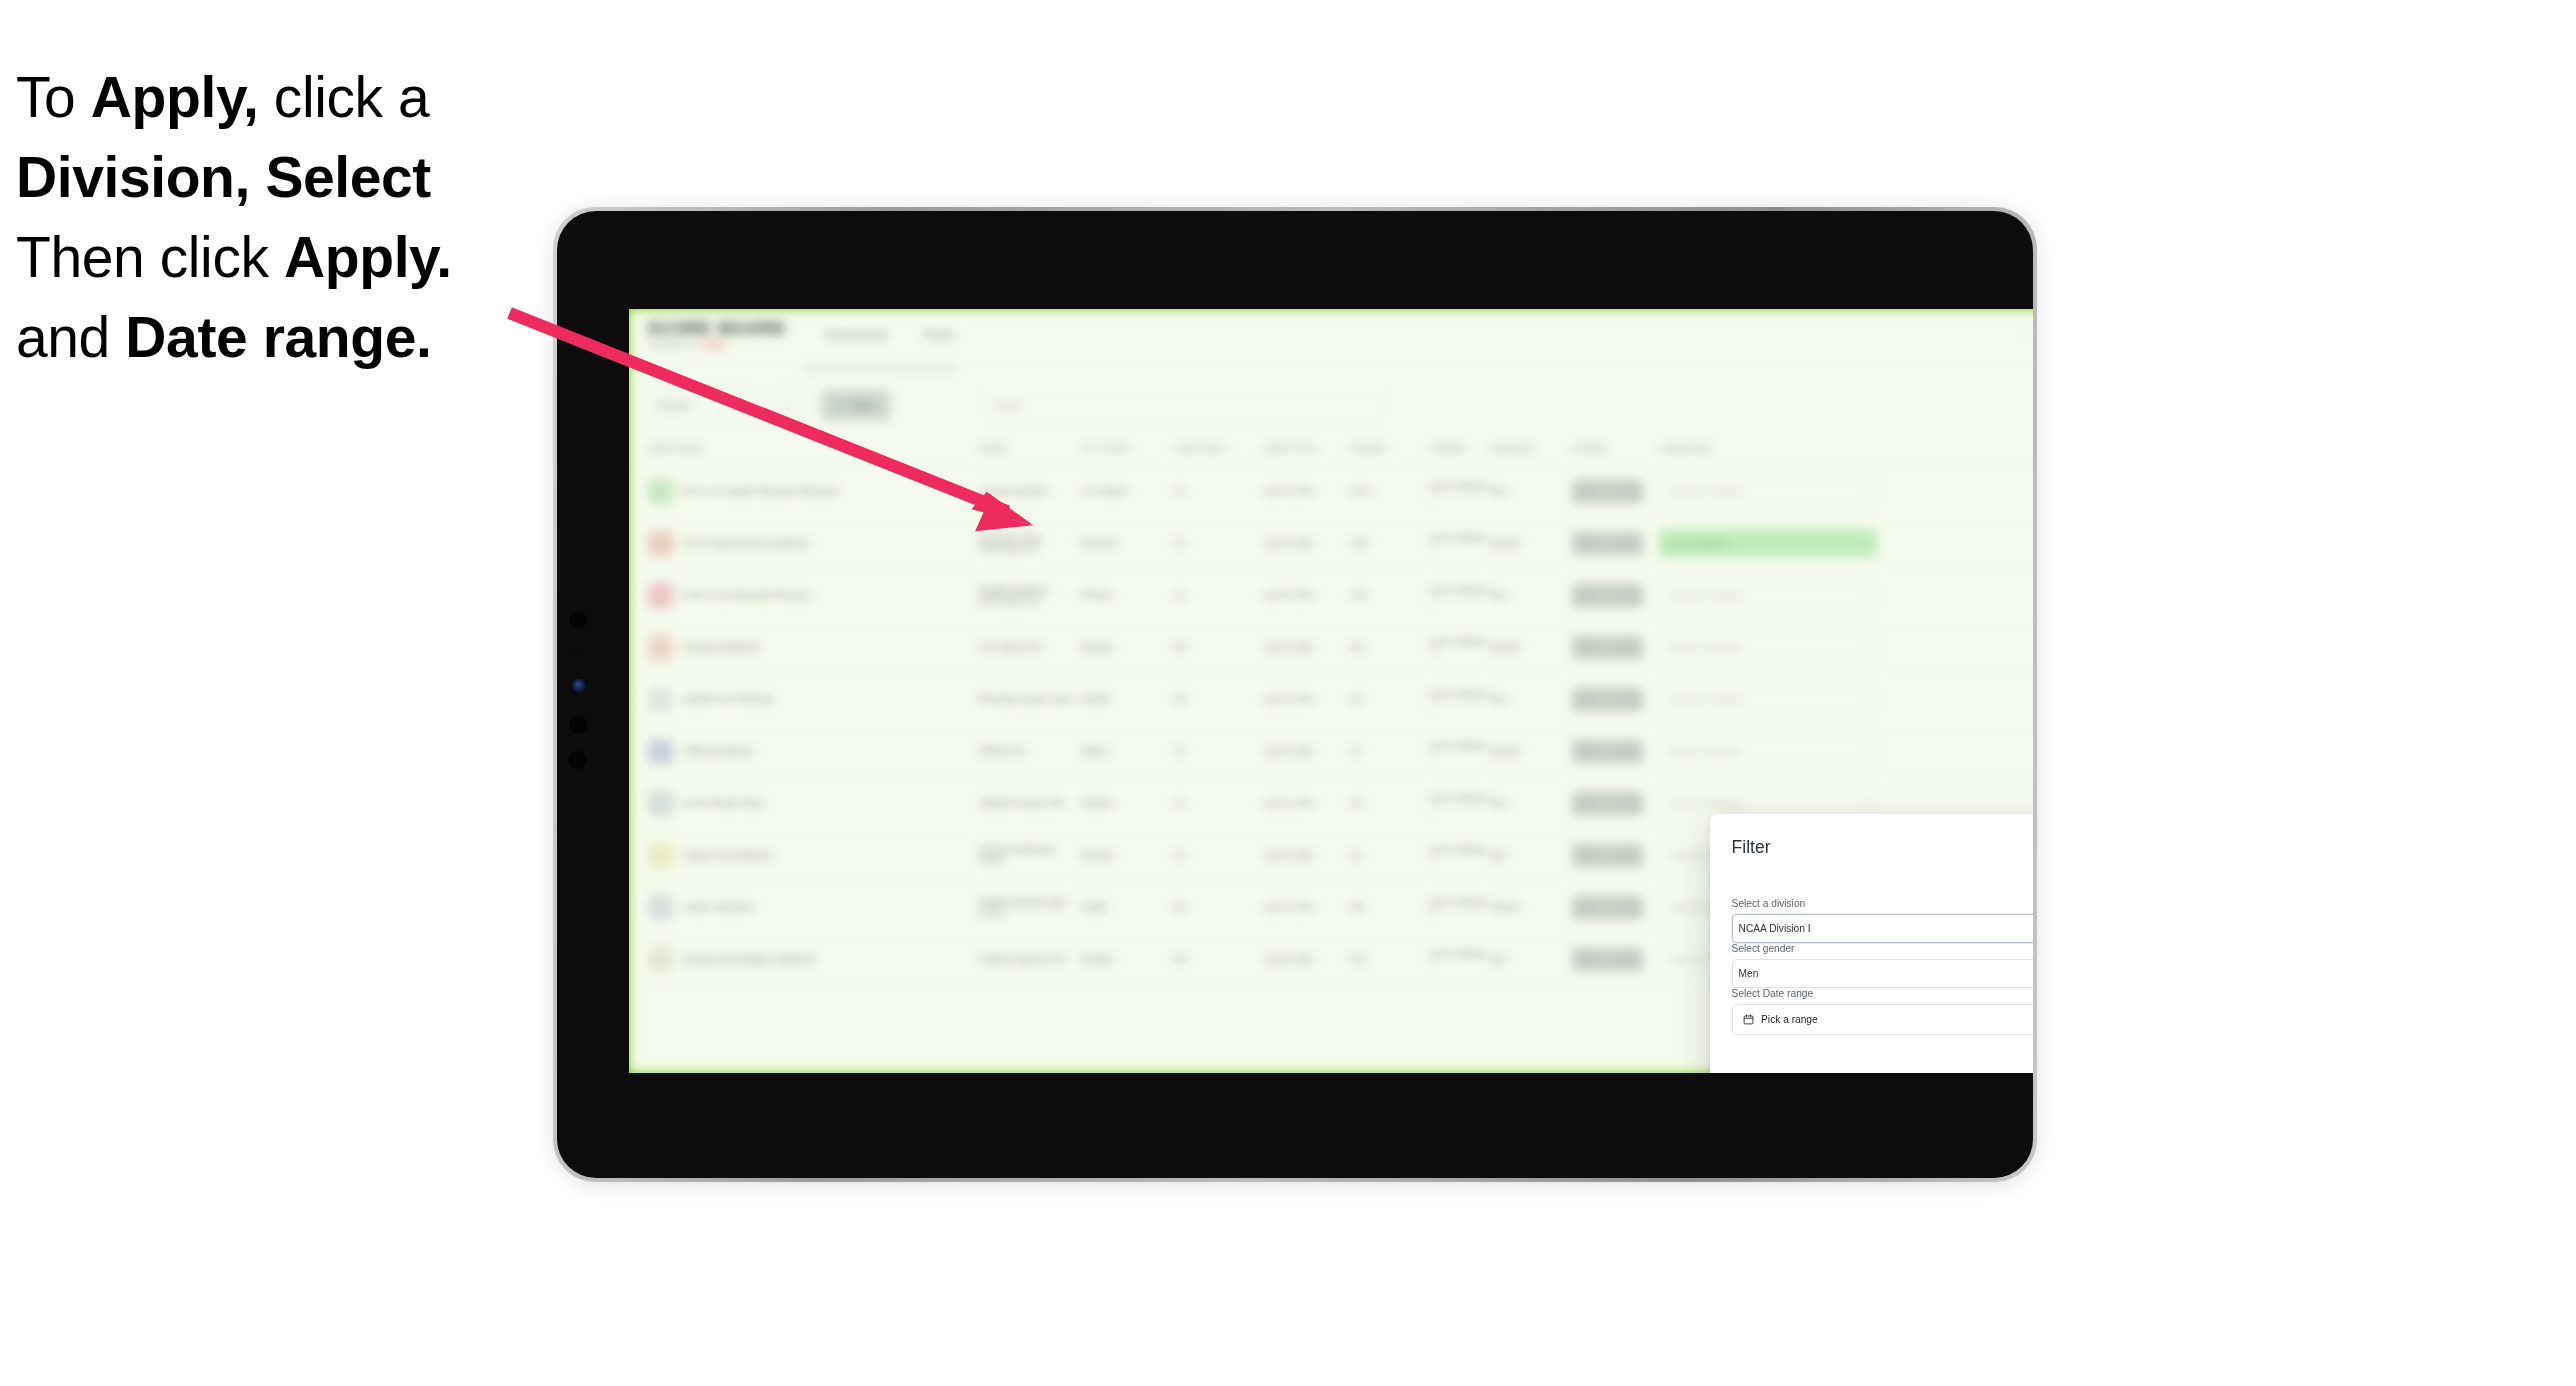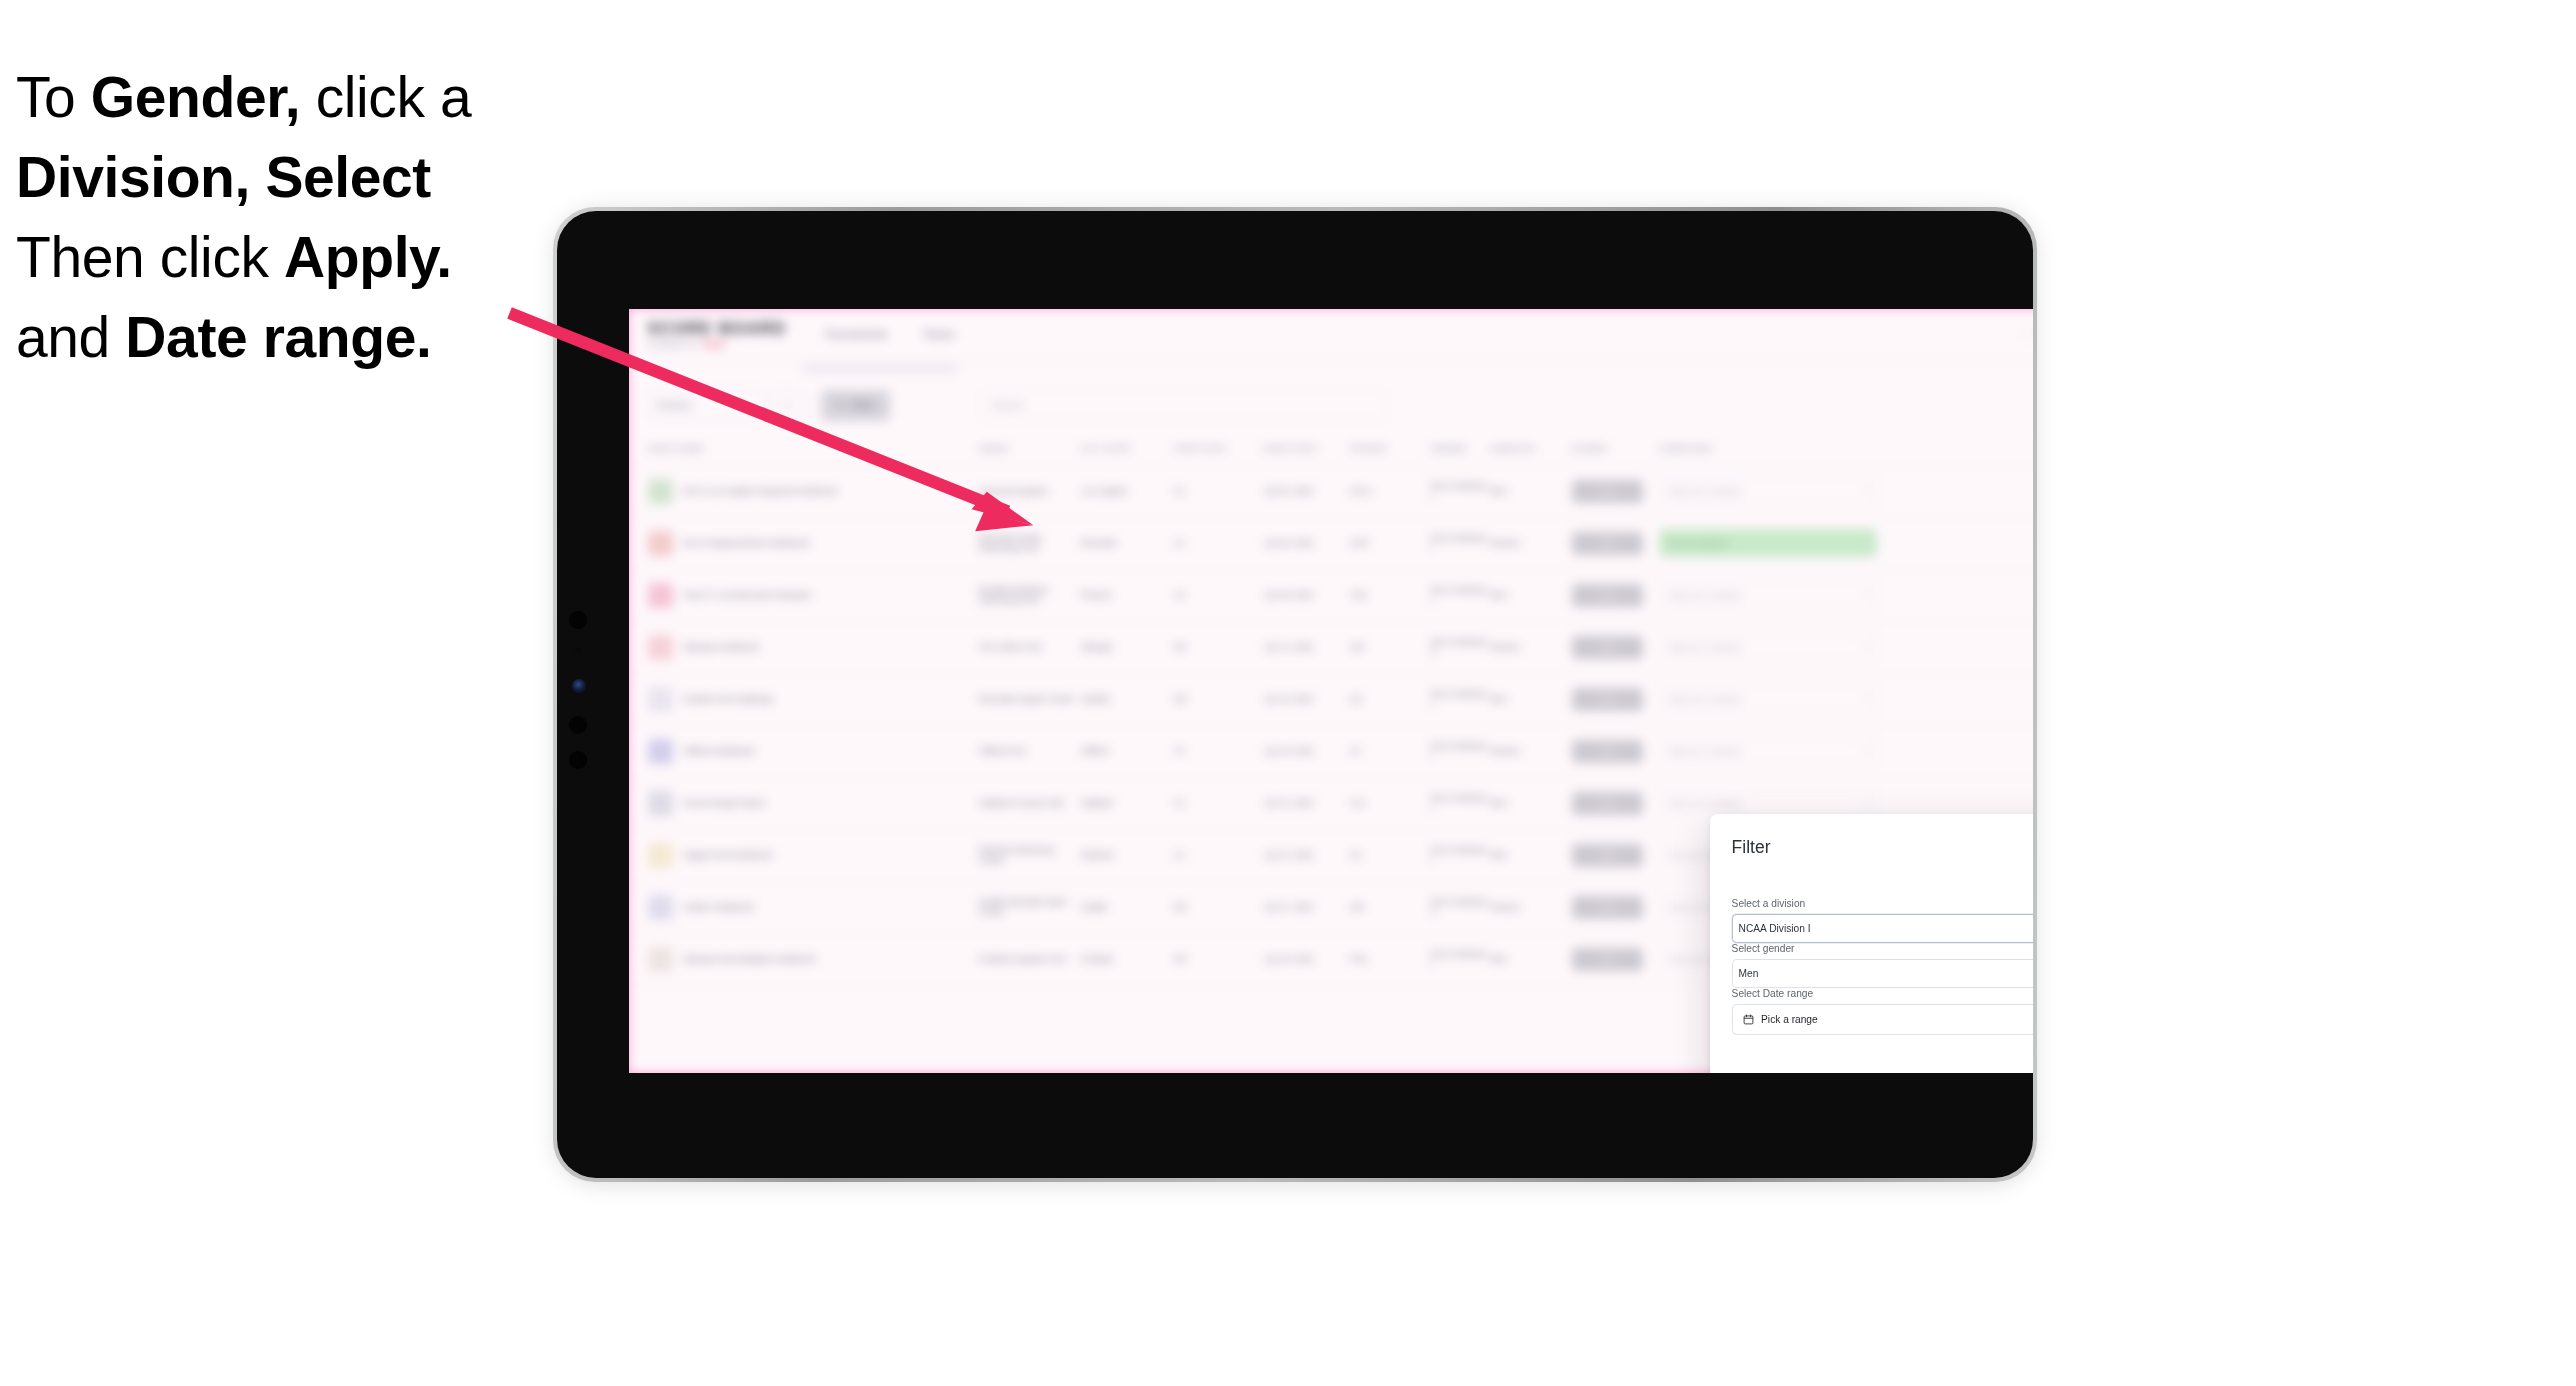--- a/index.html
+++ b/index.html
@@ -86,21 +86,21 @@
   .cam-d { left: 12.4px; top: 505px; width: 18px; height: 18px; background:#030303; }
   .cam-e { left: 12.4px; top: 540px; width: 18px; height: 18px; background:#030303; }
 
   
   .screen {
     position: absolute;
     left: 72px;
     top: 98px;
     width: 1526px;
     height: 764px;
-    background: #f9a8d4;
+    background: #84cc16;
     overflow: hidden;
   }
   
   .app-blur {
     position: absolute;
     inset: 0;
     filter: blur(5.1px);
     opacity: 0.92;
   }
 
@@ -254,21 +254,21 @@
     height: 31px; border: 0.7px solid #dfe2e7; border-radius: 4.4px;
     display: flex; align-items: center; gap: 7.3px;
     padding: 0 10.2px; box-sizing: border-box;
     background: #fff; font-size: 10.2px; color: #23272d; font-weight: 500;
   }
 </style>
 </head>
 <body>
 
 <div class="instruction">
-  <span class="line"><span>To </span><b>Gender,</b><span> click a</span></span>
+  <span class="line"><span>To </span><b>Apply,</b><span> click a</span></span>
   <span class="line"><b>Division, Select</b></span>
   <span class="line"><span>Then click </span><b>Apply.</b></span>
   <span class="line"><span>and </span><b>Date range.</b></span>
 </div>
 
 <div class="tablet-shadow"></div>
 <div class="tablet-outer">
   <div class="tablet-body">
     <span class="cam cam-a"></span>
     <span class="cam cam-b"></span>

